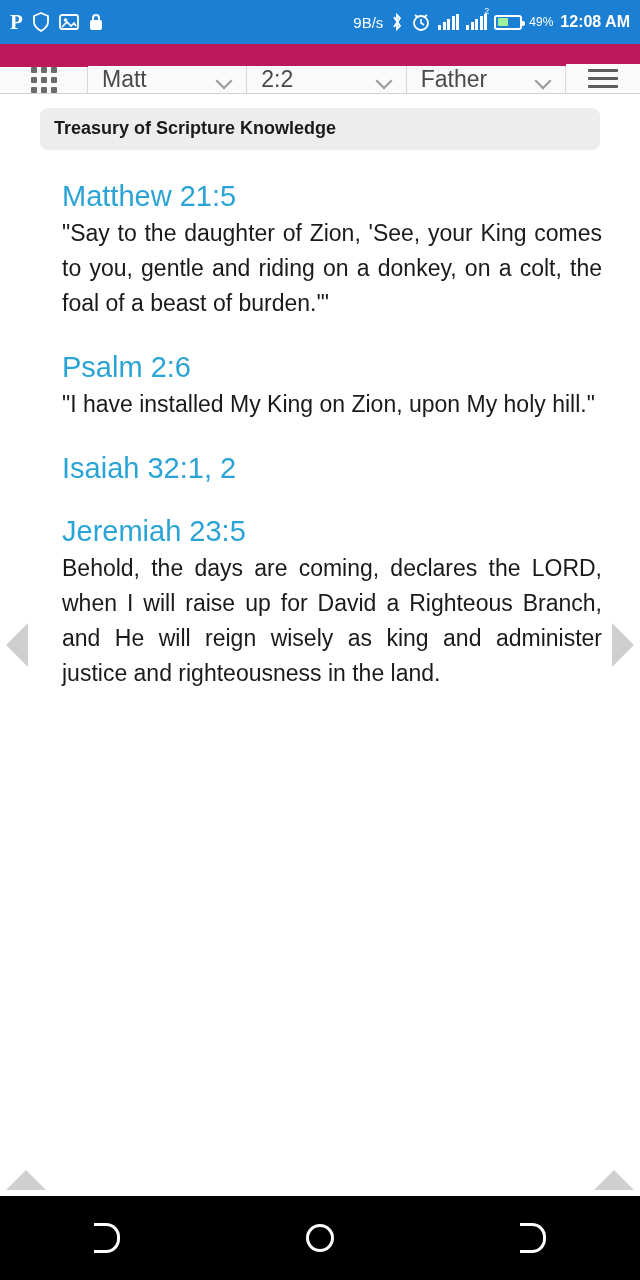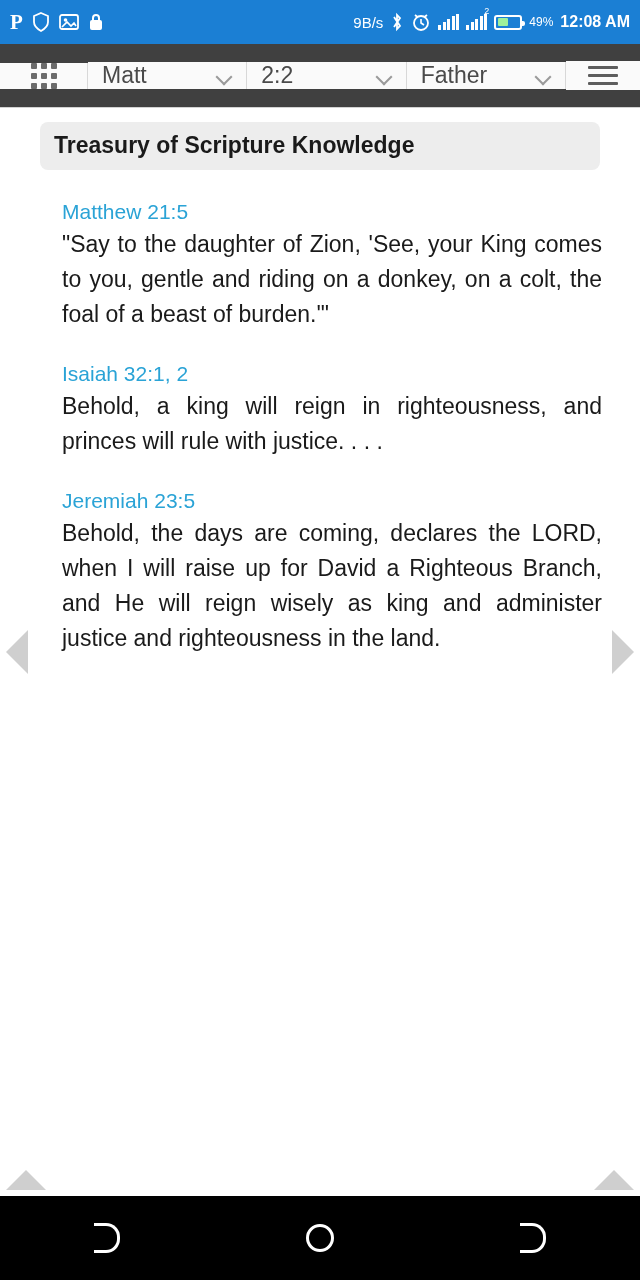--- a/index.html
+++ b/index.html
@@ -85,25 +85,25 @@
     top: 4px;
     width: 3px;
     height: 5px;
     background: #fff;
     border-radius: 0 2px 2px 0;
   }
   .battery .fill { height: 100%; width: 48%; background: #9ef09a; border-radius: 1px; }
 
   
   .toolbar {
-    height: 64px;
-    background: #404040;
+    height: 50px;
+    background: #be185d;
     border-bottom: 1px solid #d2d2d2;
     display: flex;
-    align-items: center;
+    align-items: flex-end;
     flex: none;
   }
   .tb-cell {
     display: flex;
     align-items: center;
     border-right: 1px solid #d8d8d8;
     background: #fafafa;
     position: relative;
   }
   .tb-grid {
@@ -164,35 +164,35 @@
   .scroll-area {
     position: absolute;
     inset: 0;
     overflow: hidden;
   }
   .section-header {
     margin: 14px 40px 16px 40px;
     background: #ededed;
     border-radius: 8px;
     padding: 10px 14px 11px 14px;
-    font-size: 23px;
+    font-size: 18px;
     font-weight: bold;
     color: #1a1a1a;
   }
   .lemma {
     margin: 26px 0 0 36px;
     font-size: 23px;
     font-style: italic;
     font-weight: bold;
     color: #111;
   }
   .entries { margin: 0 38px 0 62px; }
   .entry { margin-top: 30px; }
   .entry-ref {
-    font-size: 21px;
+    font-size: 29px;
     color: #2aa3d6;
     margin-bottom: 3px;
   }
   .entry-text {
     font-size: 23px;
     line-height: 35px;
     color: #1a1a1a;
     text-align: justify;
   }
 
@@ -363,24 +363,27 @@
   <div class="content">
     <div class="scroll-area">
       <div class="section-header">Treasury of Scripture Knowledge</div>
 
       <div class="entries">
         <div class="entry">
           <div class="entry-ref">Matthew 21:5</div>
           <div class="entry-text">"Say to the daughter of Zion, 'See, your King comes to you, gentle and riding on a donkey, on a colt, the foal of a beast of burden.'"</div>
         </div>
         <div class="entry">
+          <div class="entry-ref">Psalm 2:6</div>
+          <div class="entry-text">"I have installed My King on Zion, upon My holy hill."</div>
+        </div>
+        <div class="entry">
         </div>
         <div class="entry">
           <div class="entry-ref">Isaiah 32:1, 2</div>
-          <div class="entry-text">Behold, a king will reign in righteousness, and princes will rule with justice. . . .</div>
         </div>
         <div class="entry">
           <div class="entry-ref">Jeremiah 23:5</div>
           <div class="entry-text">Behold, the days are coming, declares the LORD, when I will raise up for David a Righteous Branch, and He will reign wisely as king and administer justice and righteousness in the land.</div>
         </div>
       </div>
     </div>
 
     <div class="side-arrow left"></div>
     <div class="side-arrow right"></div>

